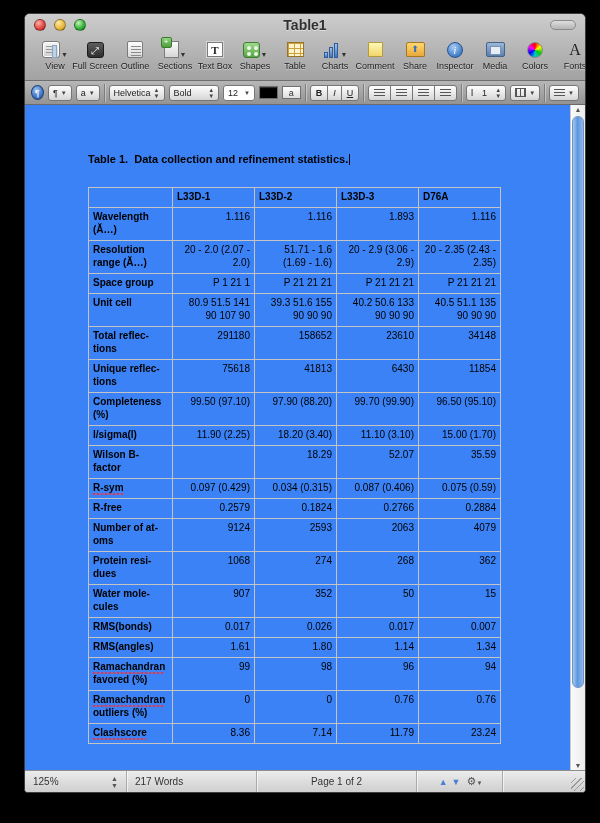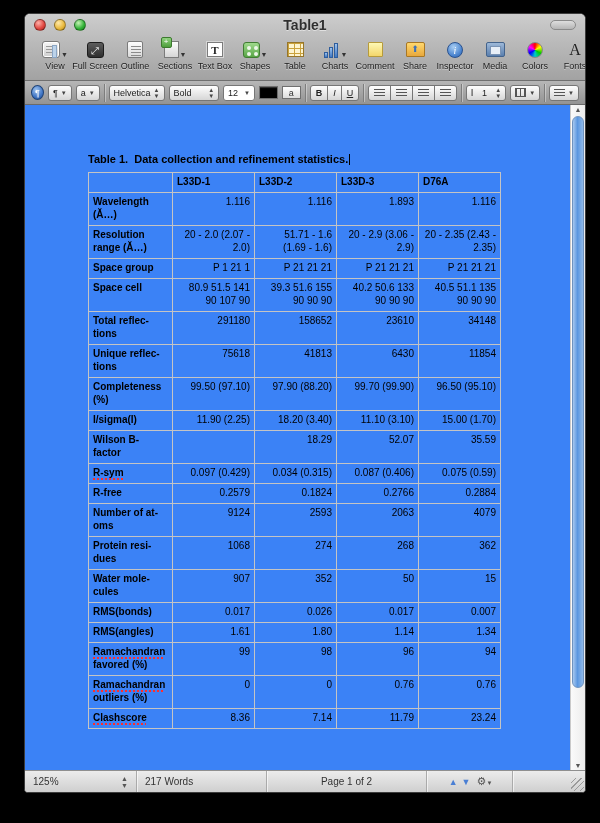--- a/index.html
+++ b/index.html
@@ -79,21 +79,21 @@
   .seg .fbtn:first-child{border-radius:3px 0 0 3px;margin-left:0;}
   .seg .fbtn:last-child{border-radius:0 3px 3px 0;}
   .alg{width:11px;height:8px;background:repeating-linear-gradient(#555 0 1px,transparent 1px 3px);}
   .colsic{width:11px;height:9px;background:repeating-linear-gradient(90deg,#555 0 1px,transparent 1px 4px);border:1px solid #555;}
   .listic{width:11px;height:8px;background:repeating-linear-gradient(#555 0 1px,transparent 1px 3px);}
   
   .docwrap{flex:1;position:relative;background:#3b82f6;overflow:hidden;display:flex;}
   .page{flex:1;padding:48px 20px 0 63px;}
   .doctitle{font-size:11px;font-weight:bold;color:#000;white-space:pre-wrap;}
   .caret{display:inline-block;width:1px;height:11px;background:#000;vertical-align:-2px;margin-left:1px;}
-  table.stats{border-collapse:collapse;margin-top:7px;table-layout:fixed;width:412px;}
+  table.stats{border-collapse:collapse;margin-top:22px;table-layout:fixed;width:412px;}
   table.stats th,table.stats td{border:1px solid #c4c4c4;font-size:10px;padding:2px 4px 4px 4px;
     vertical-align:top;color:#000;line-height:1.3;}
   table.stats col.c0{width:84px;}
   table.stats col.cv{width:82px;}
   table.stats th{text-align:left;font-weight:bold;}
   table.stats td{text-align:right;font-weight:normal;}
   th.rowlabel{white-space:pre-line;}
   thead th{height:19px;}
   .misspell{text-decoration:underline dotted #ff2d2d;text-decoration-thickness:2px;text-underline-offset:2px;}
   
@@ -330,21 +330,21 @@
               <td>20  - 2.35 (2.43 - 2.35)</td>
             </tr>
             <tr>
               <th class="rowlabel">Space group</th>
               <td>P 1 21 1</td>
               <td>P 21 21 21</td>
               <td>P 21 21 21</td>
               <td>P 21 21 21</td>
             </tr>
             <tr>
-              <th class="rowlabel">Space cell</th>
+              <th class="rowlabel">Unit cell</th>
               <td>80.9 51.5 141 90 107 90</td>
               <td>39.3 51.6 155 90 90 90</td>
               <td>40.2 50.6 133 90 90 90</td>
               <td>40.5 51.1 135 90 90 90</td>
             </tr>
             <tr>
               <th class="rowlabel">Total reflec-
 tions</th>
               <td>291180</td>
               <td>158652</td>
@@ -461,21 +461,21 @@
       </table>
     </div>
     <div class="vscroll">
       <div class="sb-up">▲</div>
       <div class="sb-thumb"></div>
       <div class="sb-down">▼</div>
     </div>
   </div>
 
   <div class="statusbar">
-    <div class="scell" style="width:112px;justify-content:space-between">
+    <div class="scell" style="width:102px;justify-content:space-between">
       <span>125%</span>
       <span class="zoomstep">▲<br>▼</span>
     </div>
     <div class="scell" style="width:130px">
       <span>217 Words</span>
     </div>
     <div class="scell" style="width:160px;justify-content:center">
       <span>Page 1 of 2</span>
     </div>
     <div class="scell" style="width:86px;justify-content:center">

